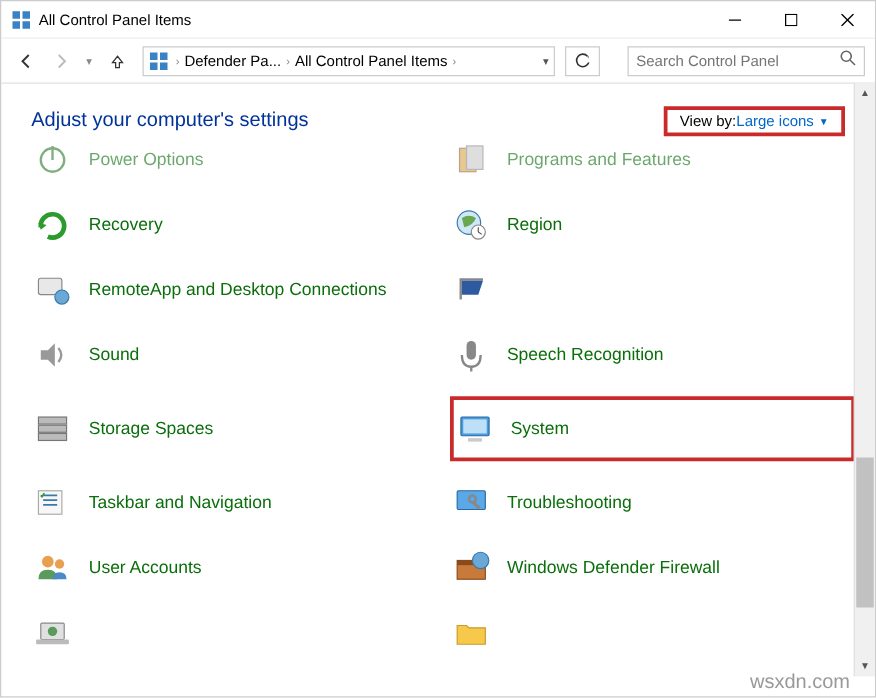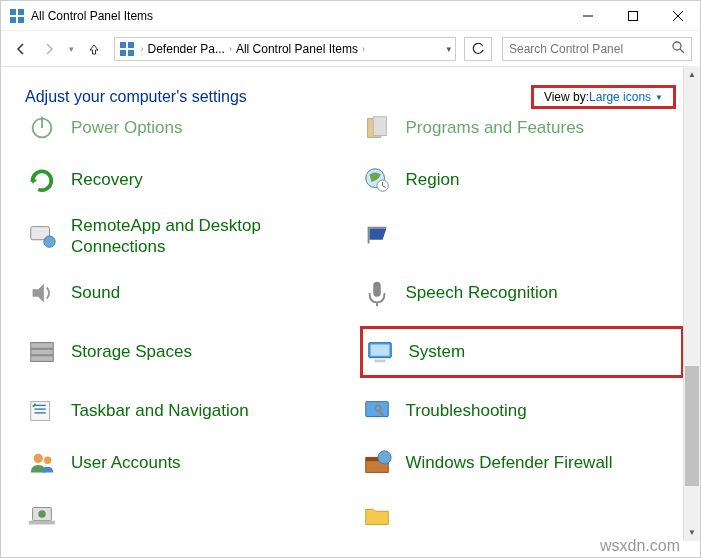--- a/index.html
+++ b/index.html
@@ -14,33 +14,33 @@
     .nav-arrow { width: 24px; height: 24px; display: flex; align-items: center; justify-content: center; color: #555; border-radius: 2px; }
     .nav-arrow.disabled { color: #bbb; }
     .dropdown-caret { color: #888; font-size: 9px; padding: 0 4px; }
     .up-arrow { width: 24px; height: 24px; display: flex; align-items: center; justify-content: center; color: #555; }
     .address-bar { flex: 1; height: 24px; border: 1px solid #ccc; display: flex; align-items: center; padding: 0 4px; font-size: 12px; margin: 0 4px; }
     .address-bar .cp-icon { width: 16px; height: 16px; margin-right: 4px; }
     .crumb { padding: 0 2px; display: flex; align-items: center; }
     .crumb-sep { color: #888; padding: 0 2px; font-size: 9px; }
     .addr-drop { margin-left: auto; color: #555; font-size: 9px; }
     .refresh-btn { width: 28px; height: 24px; border: 1px solid #ccc; display: flex; align-items: center; justify-content: center; color: #333; }
-    .search-box { width: 190px; height: 24px; border: 1px solid #ccc; display: flex; align-items: center; padding: 0 6px; margin-left: 6px; }
+    .search-box { width: 190px; height: 24px; border: 1px solid #ccc; display: flex; align-items: center; padding: 0 6px; margin-left: 18px; }
     .search-box input { border: none; outline: none; font-size: 12px; flex: 1; color: #888; background: transparent; }
     .search-icon { color: #666; }
 
     .header-row { padding: 18px 24px 6px 24px; display: flex; align-items: center; }
     .adjust-text { color: #003399; font-size: 16px; flex: 1; }
     .viewby-box { border: 3px solid #c92a2a; padding: 2px 10px; display: flex; align-items: center; font-size: 12px; margin-left: 40px; }
     .viewby-value { color: #0066cc; margin-right: 4px; }
     .viewby-caret { color: #0066cc; font-size: 8px; }
 
     .content { height: 430px; overflow: hidden; position: relative; padding: 0 16px 0 24px; }
     .grid { display: grid; grid-template-columns: 1fr 1fr; column-gap: 10px; row-gap: 14px; padding-top: 4px; }
-    .item { display: flex; align-items: center; gap: 12px; font-size: 17px; color: #0a6e0a; padding: 2px 0; }
+    .item { display: flex; align-items: center; gap: 12px; font-size: 14px; color: #0a6e0a; padding: 2px 0; }
     .item .icon-box { width: 34px; height: 34px; display: flex; align-items: center; justify-content: center; flex-shrink: 0; }
     .item .label { line-height: 1.25; }
     .item.highlight { border: 3px solid #c92a2a; padding: 6px 4px 6px 0; }
     .item.partial { opacity: 0.6; margin-top: -10px; }
 
     .scrollbar { position: absolute; right: 0; top: 65px; bottom: 16px; width: 17px; background: #f0f0f0; border-left: 1px solid #e1e1e1; }
     .scroll-thumb { position: absolute; left: 1px; right: 1px; top: 300px; height: 120px; background: #c1c1c1; }
     .scroll-arrow { position: absolute; left: 0; right: 0; height: 17px; background: #f0f0f0; display:flex; align-items:center; justify-content:center; font-size:8px; color:#555; }
     .scroll-arrow.up { top: 0; }
     .scroll-arrow.down { bottom: 0; }

